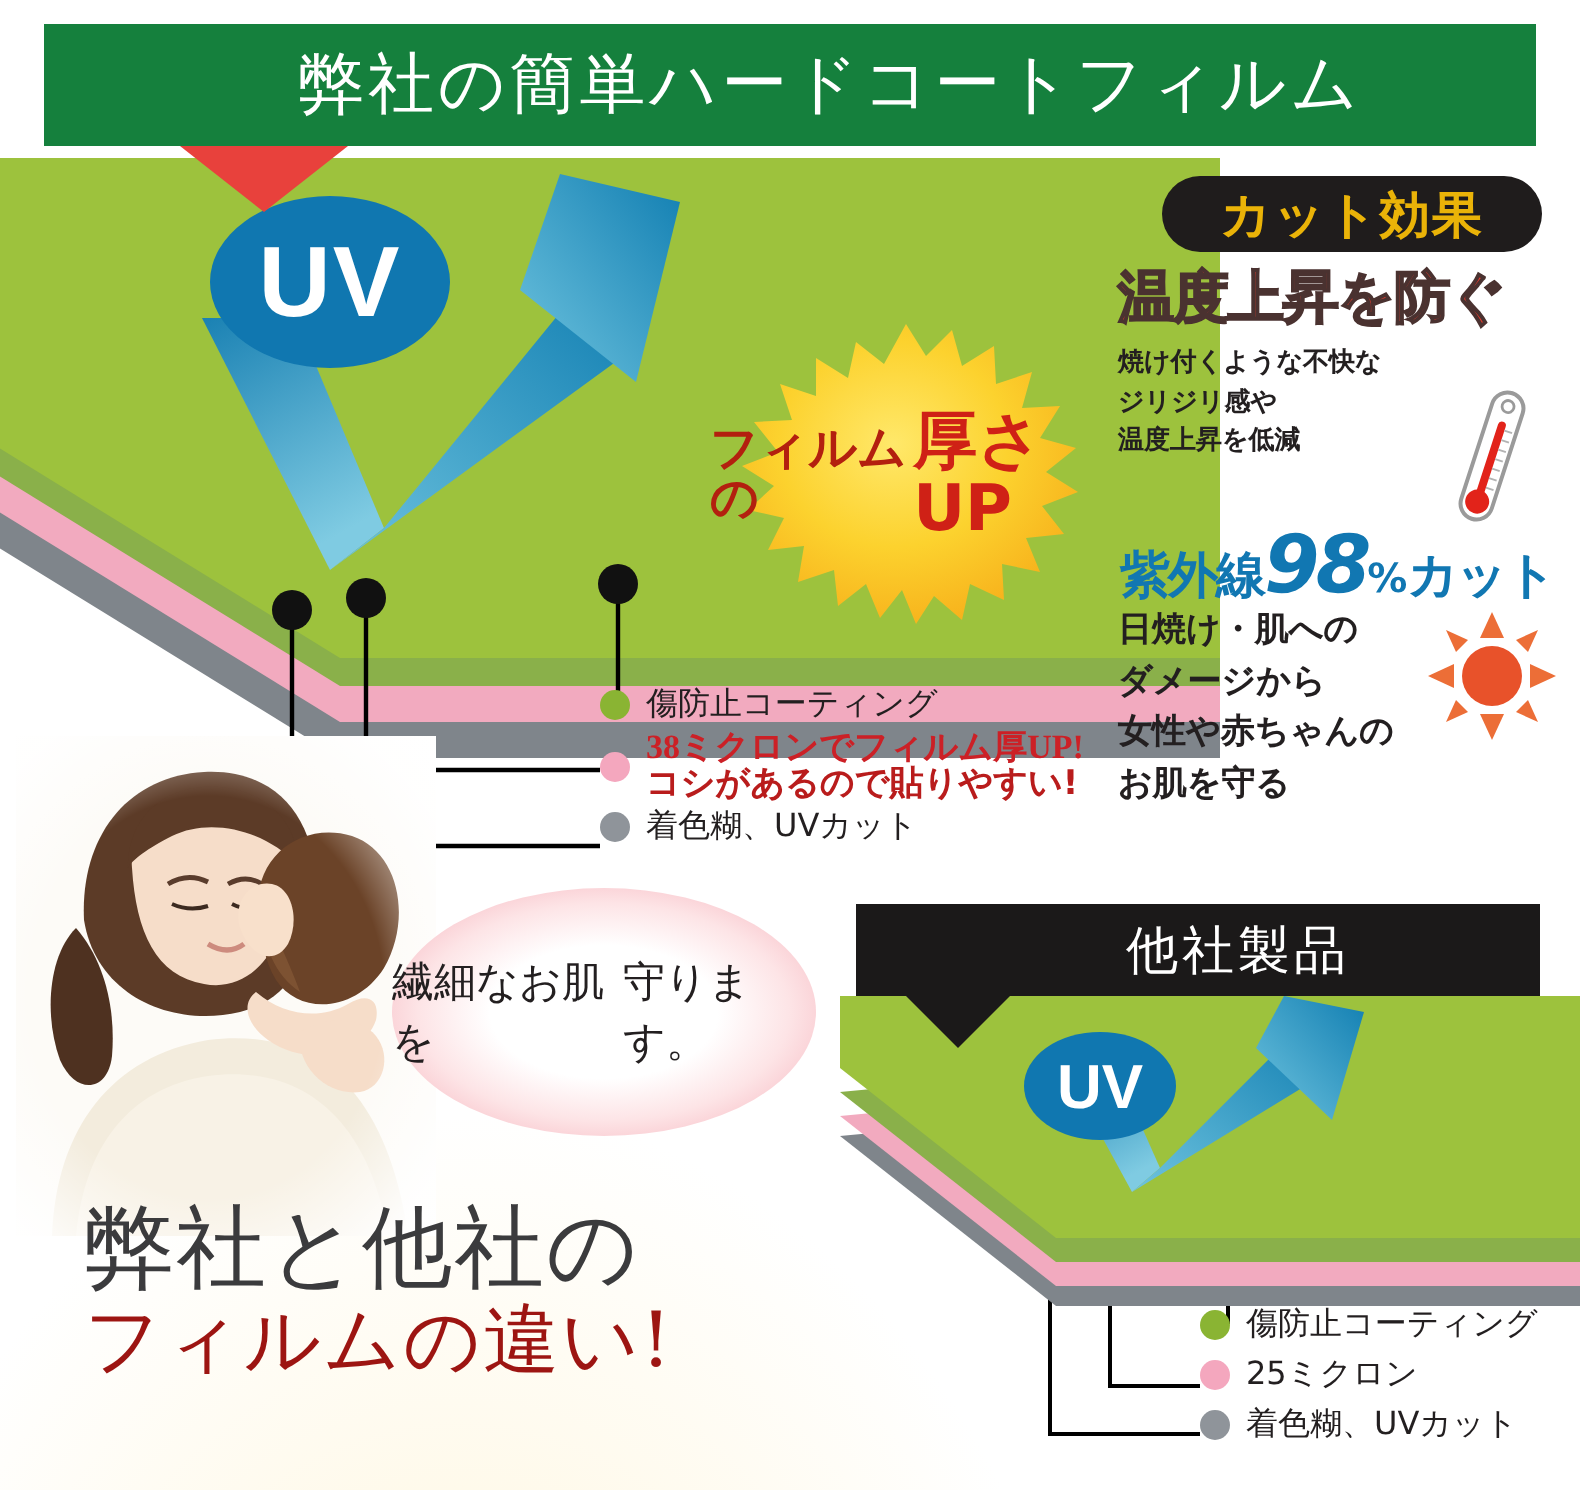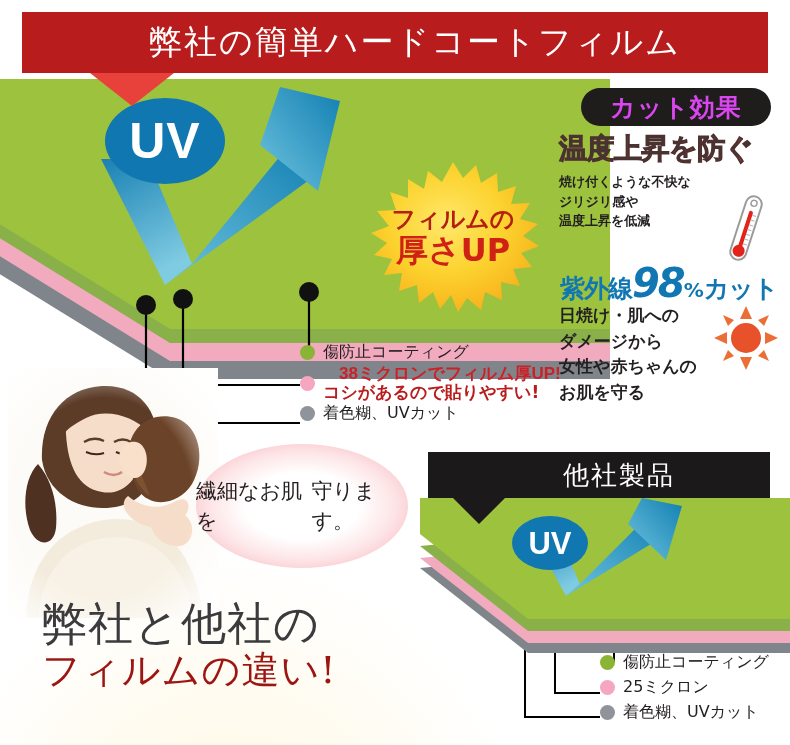--- a/index.html
+++ b/index.html
@@ -5,40 +5,40 @@
   html,body{margin:0;padding:0;}
   body{width:790px;height:745px;background:#fff;font-family:"Liberation Sans","DejaVu Sans",sans-serif;overflow:hidden;}
   #page{position:relative;width:790px;height:745px;background:#fff;overflow:hidden;}
 
   
   .sunburst{position:absolute;left:-120px;top:520px;width:700px;height:340px;overflow:hidden;}
   .sunburst .glow{position:absolute;left:50%;bottom:-120px;width:640px;height:420px;margin-left:-320px;
      background:radial-gradient(ellipse at 50% 100%, rgba(255,243,205,.95) 0%, rgba(255,248,228,.6) 45%, rgba(255,255,255,0) 72%);}
 
   
-  .banner-main{position:absolute;left:22px;top:12px;width:746px;height:61px;background:#b91c1c;}
+  .banner-main{position:absolute;left:22px;top:12px;width:746px;height:61px;background:#15803d;}
   .banner-main .label{position:absolute;left:0;top:0;right:0;bottom:0;display:flex;align-items:center;justify-content:center;
      color:#fff;font-size:33px;letter-spacing:2px;font-weight:400;font-family:"DejaVu Sans",sans-serif;padding-left:40px;}
   .banner-tip{position:absolute;left:90px;top:73px;width:0;height:0;border-left:42px solid transparent;border-right:42px solid transparent;border-top:33px solid #e8413c;}
 
   
   .film-main{position:absolute;left:-80px;top:79px;width:690px;height:300px;}
   .film-main svg, .film-sub svg{display:block;}
 
   
   .uv-main{position:absolute;left:105px;top:98px;width:120px;height:86px;border-radius:50%;background:#1077b0;
      display:flex;align-items:center;justify-content:center;}
   .uv-main span{color:#fff;font-size:50px;font-weight:bold;letter-spacing:1px;line-height:1;}
   .uv-sub{position:absolute;left:512px;top:516px;width:76px;height:54px;border-radius:50%;background:#1077b0;
      display:flex;align-items:center;justify-content:center;}
   .uv-sub span{color:#fff;font-size:31px;font-weight:bold;line-height:1;}
 
   
   .burst{position:absolute;left:355px;top:162px;width:196px;height:150px;}
-  .burst .txt{position:absolute;left:0;top:0;width:196px;height:150px;display:flex;flex-direction:column;
+  .burst .txt{position:absolute;left:0;top:0;width:196px;height:150px;display:flex;
      align-items:center;justify-content:center;line-height:1.05;}
   .burst .t1{color:#b3200f;font-size:24px;font-weight:bold;font-family:"DejaVu Sans",sans-serif;letter-spacing:0px;}
   .burst .t2{color:#cf2116;font-size:32px;font-weight:bold;font-family:"DejaVu Sans",sans-serif;margin-top:2px;}
 
   
   .photo{position:absolute;left:8px;top:368px;width:210px;height:250px;overflow:hidden;}
   .photo .ph-inner{position:absolute;inset:0;}
   .photo .fade{position:absolute;inset:-6px;background:
      radial-gradient(ellipse at 46% 52%, rgba(255,255,255,0) 52%, rgba(255,255,255,.92) 82%, #fff 100%);}
 
@@ -50,21 +50,21 @@
      color:#231f20;font-size:21px;line-height:1.45;font-family:"DejaVu Sans",sans-serif;}
 
   
   .headline{position:absolute;left:42px;top:600px;width:380px;}
   .headline .h1{color:#3b3b3d;font-size:45px;font-family:"DejaVu Serif","Liberation Serif",serif;line-height:1.07;letter-spacing:1px;}
   .headline .h2{color:#9d1512;font-size:38px;font-family:"DejaVu Serif","Liberation Serif",serif;line-height:1.07;letter-spacing:1px;margin-top:2px;}
 
   
   .pill{position:absolute;left:581px;top:88px;width:190px;height:38px;border-radius:19px;background:#1f1c1c;
      display:flex;align-items:center;justify-content:center;}
-  .pill span{color:#d946ef;font-size:25px;font-weight:bold;font-family:Liberation Mono, monospace;letter-spacing:1px;}
+  .pill span{color:#eab308;font-size:25px;font-weight:bold;font-family:Liberation Mono, monospace;letter-spacing:1px;}
 
   .heat-title{position:absolute;left:559px;top:130px;width:235px;color:#e23b2e;font-size:28px;font-weight:bold;
      font-family:"DejaVu Sans",sans-serif;letter-spacing:-.5px;
      -webkit-text-stroke:1px #4a3230;}
   .heat-body{position:absolute;left:559px;top:172px;width:160px;color:#231f20;font-size:13px;font-weight:bold;
      line-height:1.5;font-family:"DejaVu Sans",sans-serif;}
   .thermo{position:absolute;left:723px;top:190px;width:46px;height:76px;}
 
   .uvcut-title{position:absolute;left:560px;top:265px;width:240px;display:flex;align-items:baseline;
      color:#1177b2;font-family:"DejaVu Sans",sans-serif;font-weight:bold;}
@@ -74,21 +74,21 @@
   .uvcut-title .w2{font-size:25px;letter-spacing:-1px;font-family:Liberation Serif, serif;}
   .uv-body{position:absolute;left:559px;top:303px;width:170px;color:#231f20;font-size:17px;font-weight:bold;
      line-height:1.5;font-family:"DejaVu Sans",sans-serif;}
   .sun{position:absolute;left:714px;top:306px;width:64px;height:64px;}
 
   
   .legend-main{position:absolute;left:300px;top:342px;width:270px;}
   .legend-main .row{display:flex;align-items:center;margin-bottom:1px;}
   .legend-main .dot{width:15px;height:15px;border-radius:50%;margin-right:8px;flex:none;}
   .legend-main .l1{color:#231f20;font-size:16px;font-family:"DejaVu Sans",sans-serif;}
-  .legend-main .l2a{color:#cc2026;font-size:17px;font-weight:bold;font-family:Liberation Sans, sans-serif;margin-left:16px;}
+  .legend-main .l2a{color:#cc2026;font-size:17px;font-weight:bold;font-family:Liberation Serif, serif;}
   .legend-main .l2b{color:#b91c1c;font-size:17px;font-weight:bold;font-family:"DejaVu Sans",sans-serif;}
   .legend-main .l3{color:#231f20;font-size:16px;font-family:"DejaVu Sans",sans-serif;}
   .legend-main .two{display:flex;align-items:center;}
   .legend-main .twolines{display:flex;flex-direction:column;line-height:1.12;}
 
   
   .banner-sub{position:absolute;left:428px;top:452px;width:342px;height:46px;background:#1b1919;}
   .banner-sub .label{position:absolute;inset:0;display:flex;align-items:center;justify-content:center;color:#fff;
      font-size:26px;font-family:"DejaVu Sans",sans-serif;letter-spacing:2px;padding-left:40px;}
   .banner-sub-tip{position:absolute;left:453px;top:498px;width:0;height:0;border-left:26px solid transparent;

